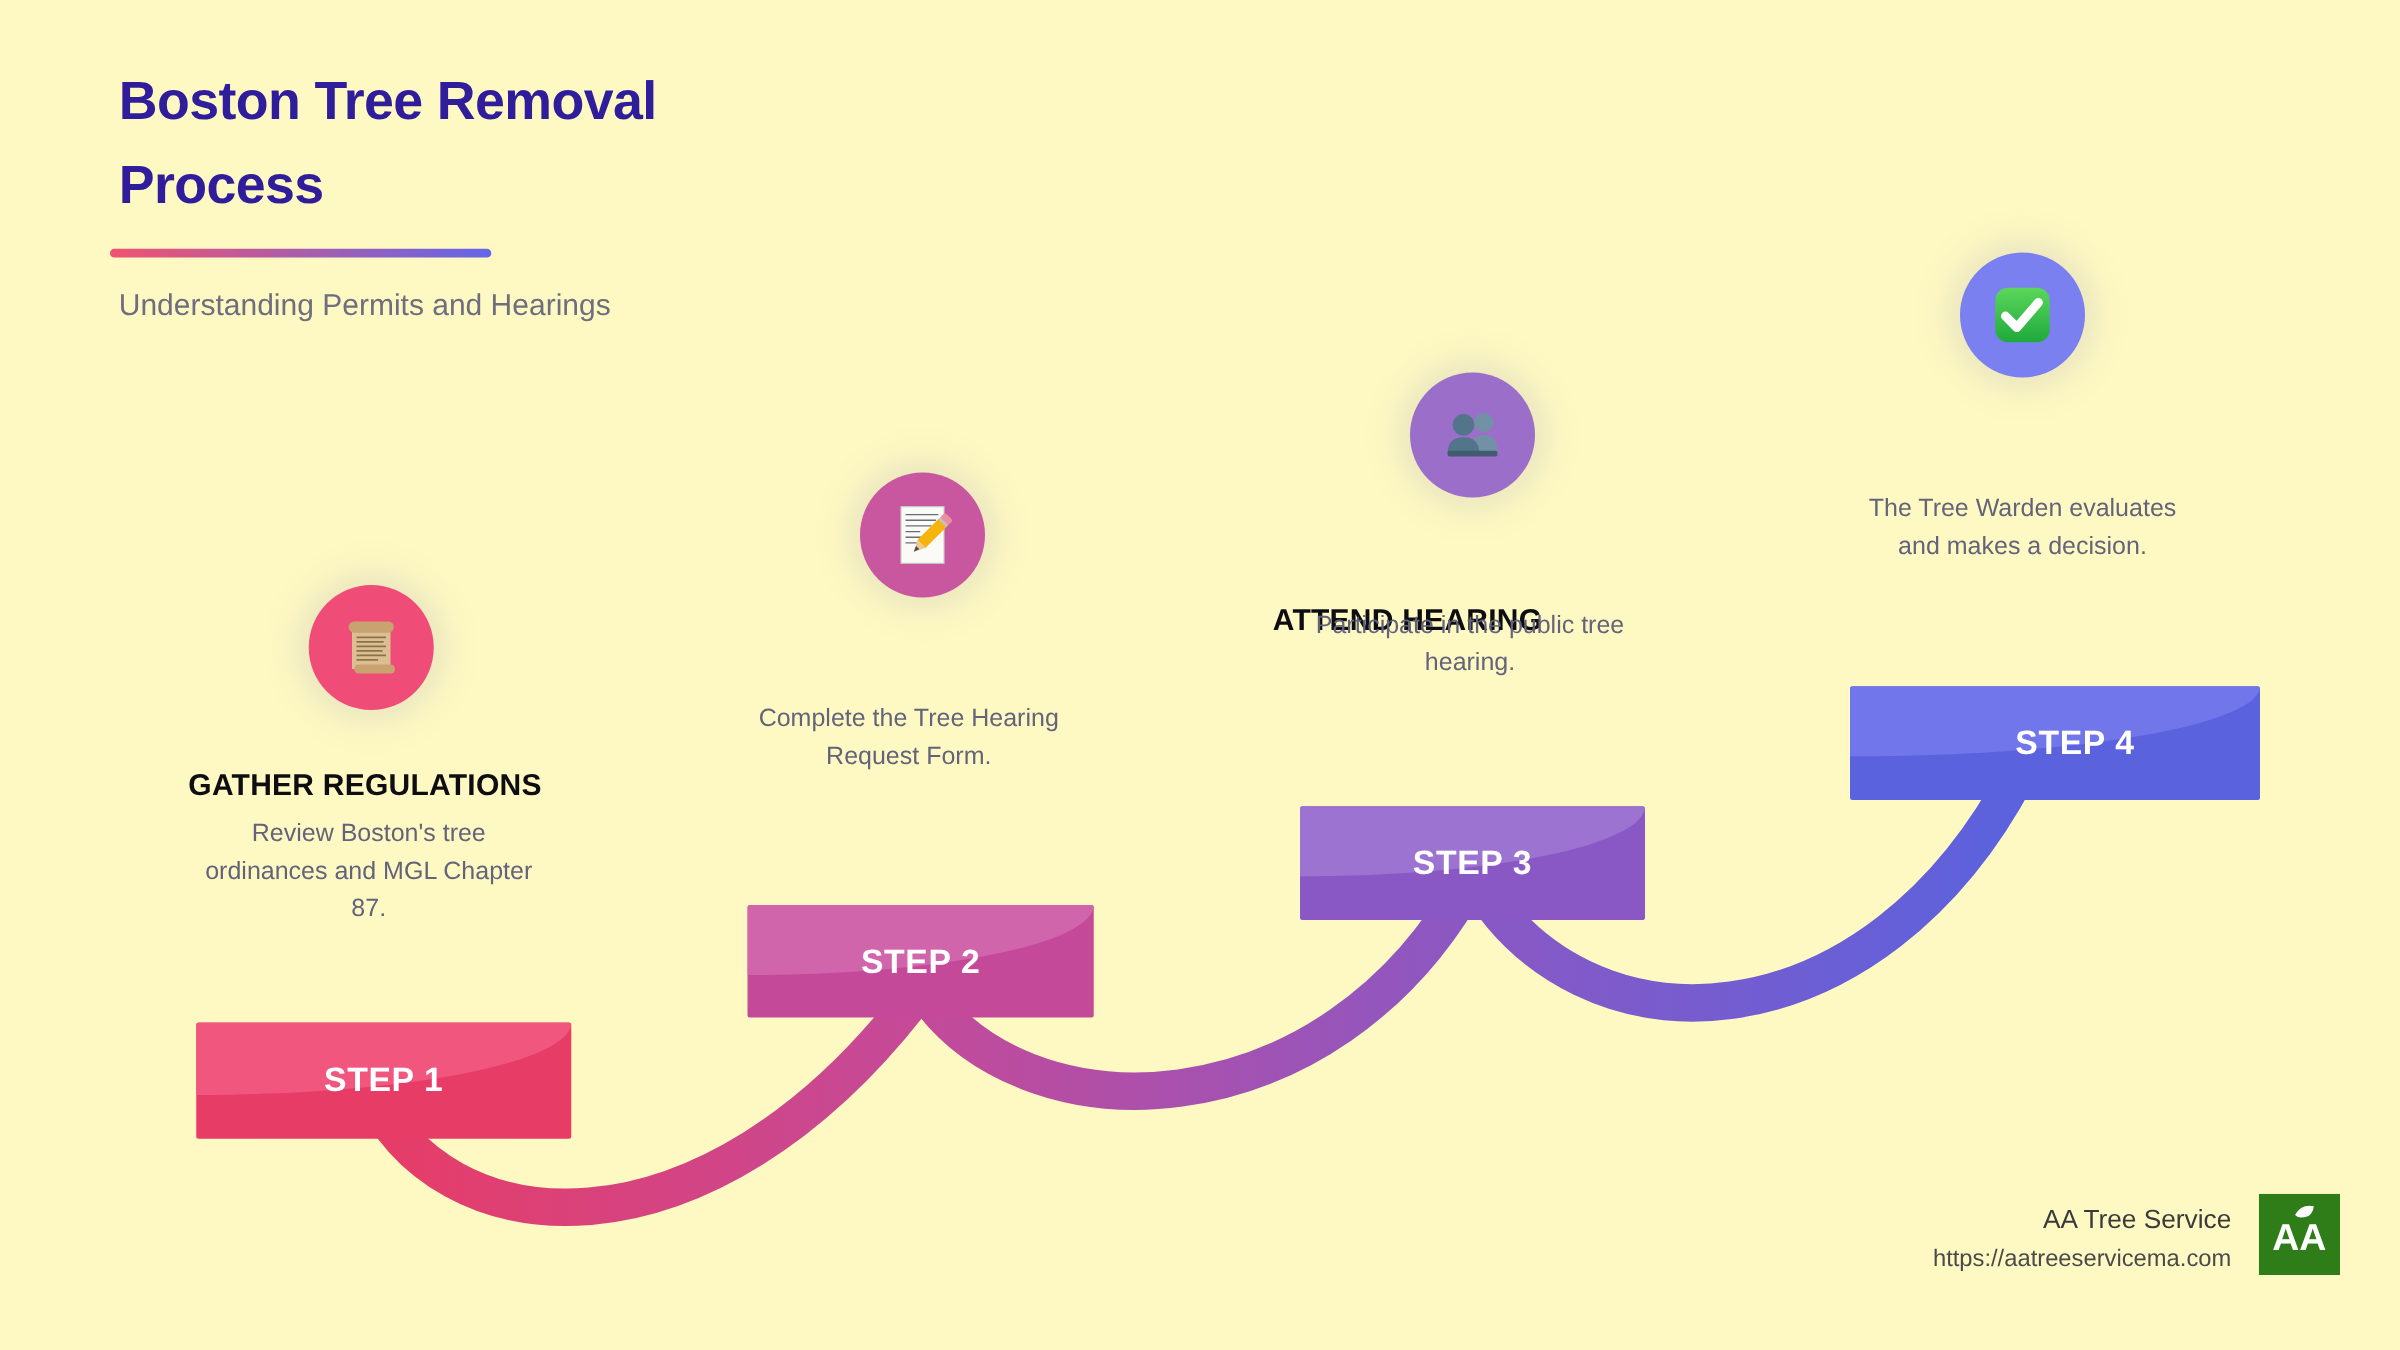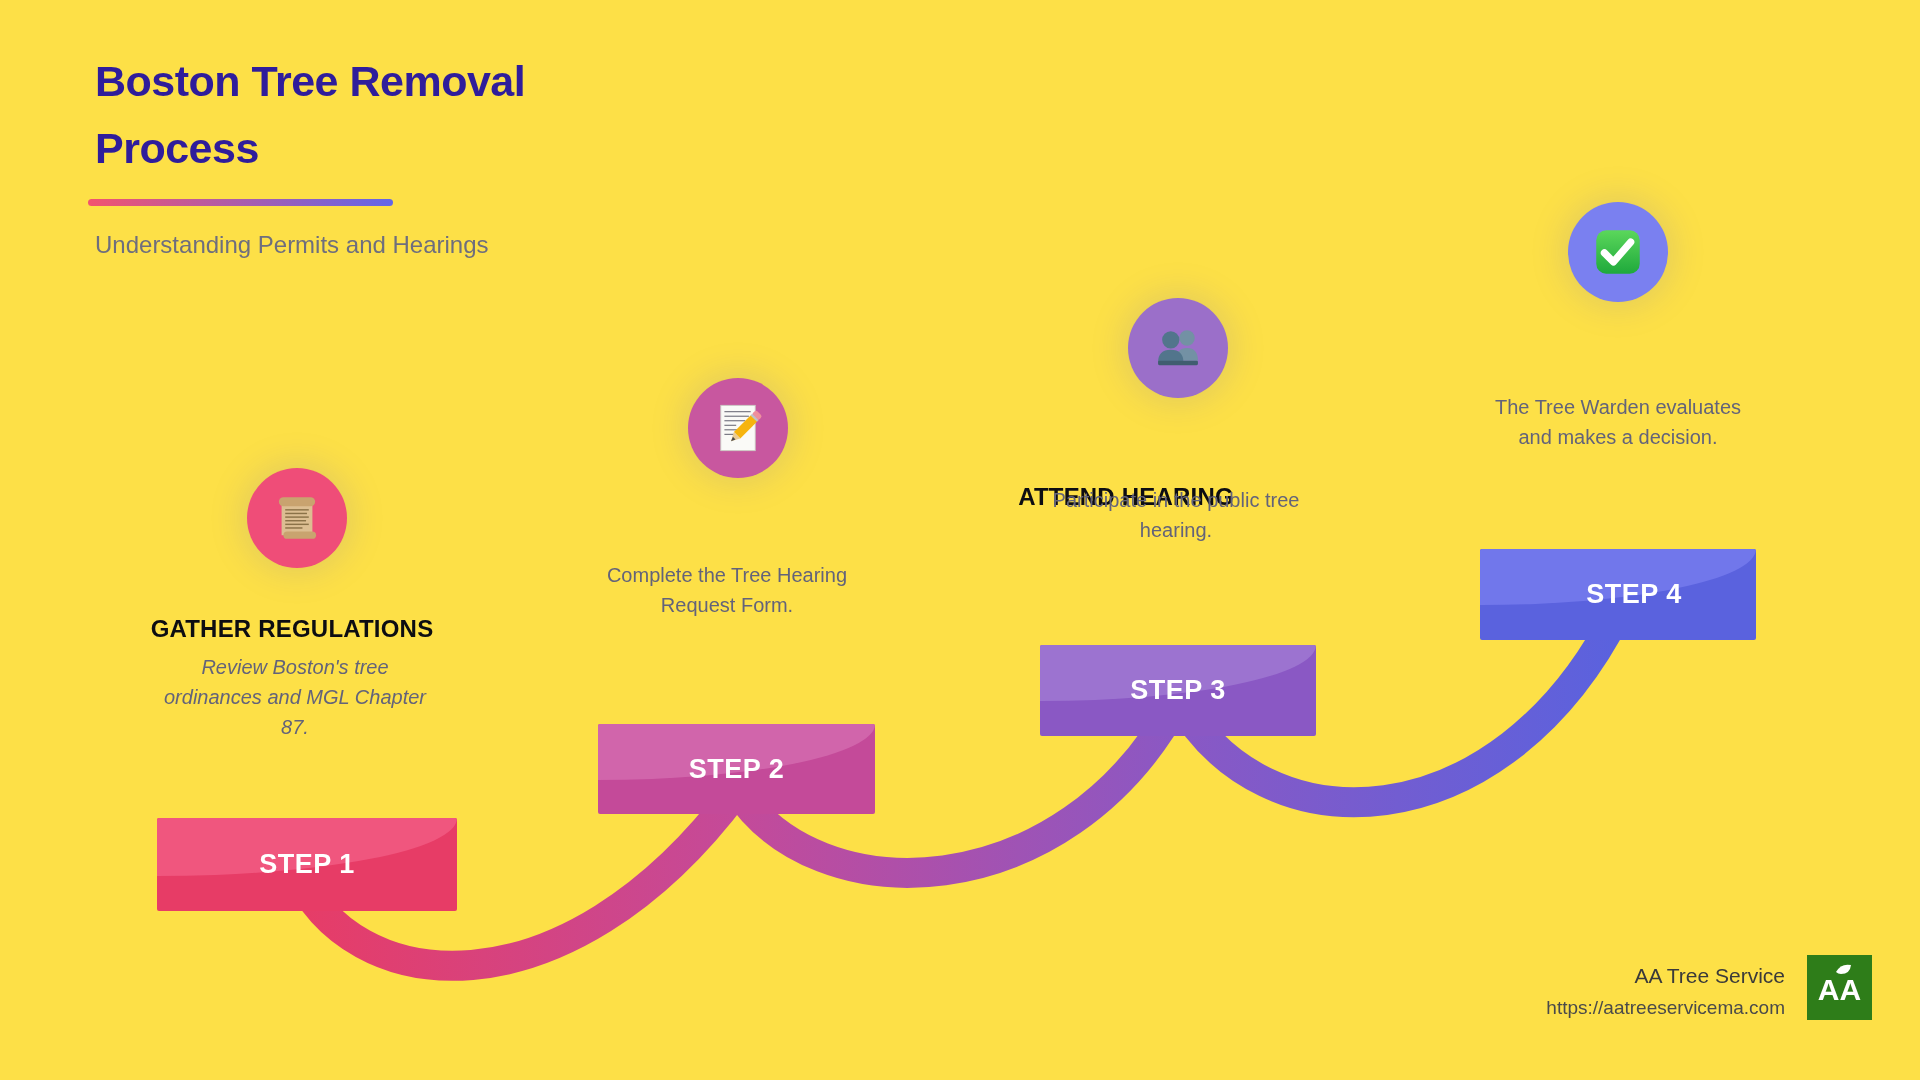--- a/index.html
+++ b/index.html
@@ -1,18 +1,18 @@
 <!DOCTYPE html>
 <html style="--title-color: #2F1D9B; --subtitle-color: #6E6E7E; --steptitle-color: #0D0D12; --stepdesc-color: #63637A; --u1: #F2536F; --u2: #6366E8;"><head>
 <meta charset="utf-8">
 <style>
   * { margin:0; padding:0; box-sizing:border-box; }
   html,body { width:1920px; height:1080px; background:#ffffff; overflow:hidden;
               font-family:"Liberation Sans", sans-serif; }
-  .canvas { position:relative; width:1920px; height:1080px; background:#fde047; }
+  .canvas { position:relative; width:1920px; height:1080px; background:#fef9c3; }
 
   
   .page-title { position:absolute; left:95px; top:48px; width:520px;
                 font-size:43px; line-height:67px; font-weight:bold;
                 letter-spacing:-0.5px; color:var(--title-color); }
   .title-underline { position:absolute; left:88px; top:199px; width:305px; height:7px;
                      border-radius:4px;
                      background:linear-gradient(90deg, var(--u1), var(--u2)); }
   .subtitle { position:absolute; left:95px; top:231px; width:600px;
               font-size:24px; color:var(--subtitle-color); }
@@ -34,37 +34,37 @@
   .box { position:absolute; overflow:hidden; background:var(--box); border-radius:2px;
          display:flex; align-items:center; justify-content:center; }
   .box .gloss { position:absolute; left:0; top:0; width:100%; height:62%;
                 background:var(--gloss); border-bottom-right-radius:100% 100%; }
   .box .blabel { position:relative; z-index:1; color:#fff; font-weight:800;
                  font-size:27px; letter-spacing:0.5px; }
 
   
   .step-1 .circle { left:247px; top:468px; }
   .step-1 .stitle { left:122px; top:615px; }
-  .step-1 .sdesc  { left:150px; top:652px; width:290px;font-style:italic; }
+  .step-1 .sdesc  { left:150px; top:652px; width:290px; }
   .step-1 .box    { left:157px; top:818px; width:300px; height:93px; }
 
   .step-2 .circle { left:688px; top:378px; }
   .step-2 .stitle { left:557px; top:518px; }
   .step-2 .sdesc  { left:587px; top:560px; width:280px; }
   .step-2 .box    { left:598px; top:724px; width:277px; height:90px; }
 
   .step-3 .circle { left:1128px; top:298px; }
   .step-3 .stitle { left:956px; top:443px;margin-top:40px; }
   .step-3 .sdesc  { left:1020px; top:485px; width:312px; }
   .step-3 .box    { left:1040px; top:645px; width:276px; height:91px; }
 
   .step-4 .circle { left:1568px; top:202px; }
   .step-4 .stitle { left:1448px; top:348px; }
   .step-4 .sdesc  { left:1483px; top:392px; width:270px; }
-  .step-4 .box    { left:1480px; top:549px; width:276px; height:91px;padding-left:32px; }
+  .step-4 .box    { left:1480px; top:549px; width:328px; height:91px;padding-left:32px; }
 
   
   .footer-company { position:absolute; right:135px; top:964px; font-size:21px;
                     font-weight:normal; color:#3a3a3a; text-align:right; }
   .footer-url { position:absolute; right:135px; top:997px; font-size:19px;
                 color:#4a4a4a; text-align:right; }
   .footer-logo { position:absolute; left:1807px; top:955px; width:65px; height:65px; }
 </style>
 </head>
 <body>

